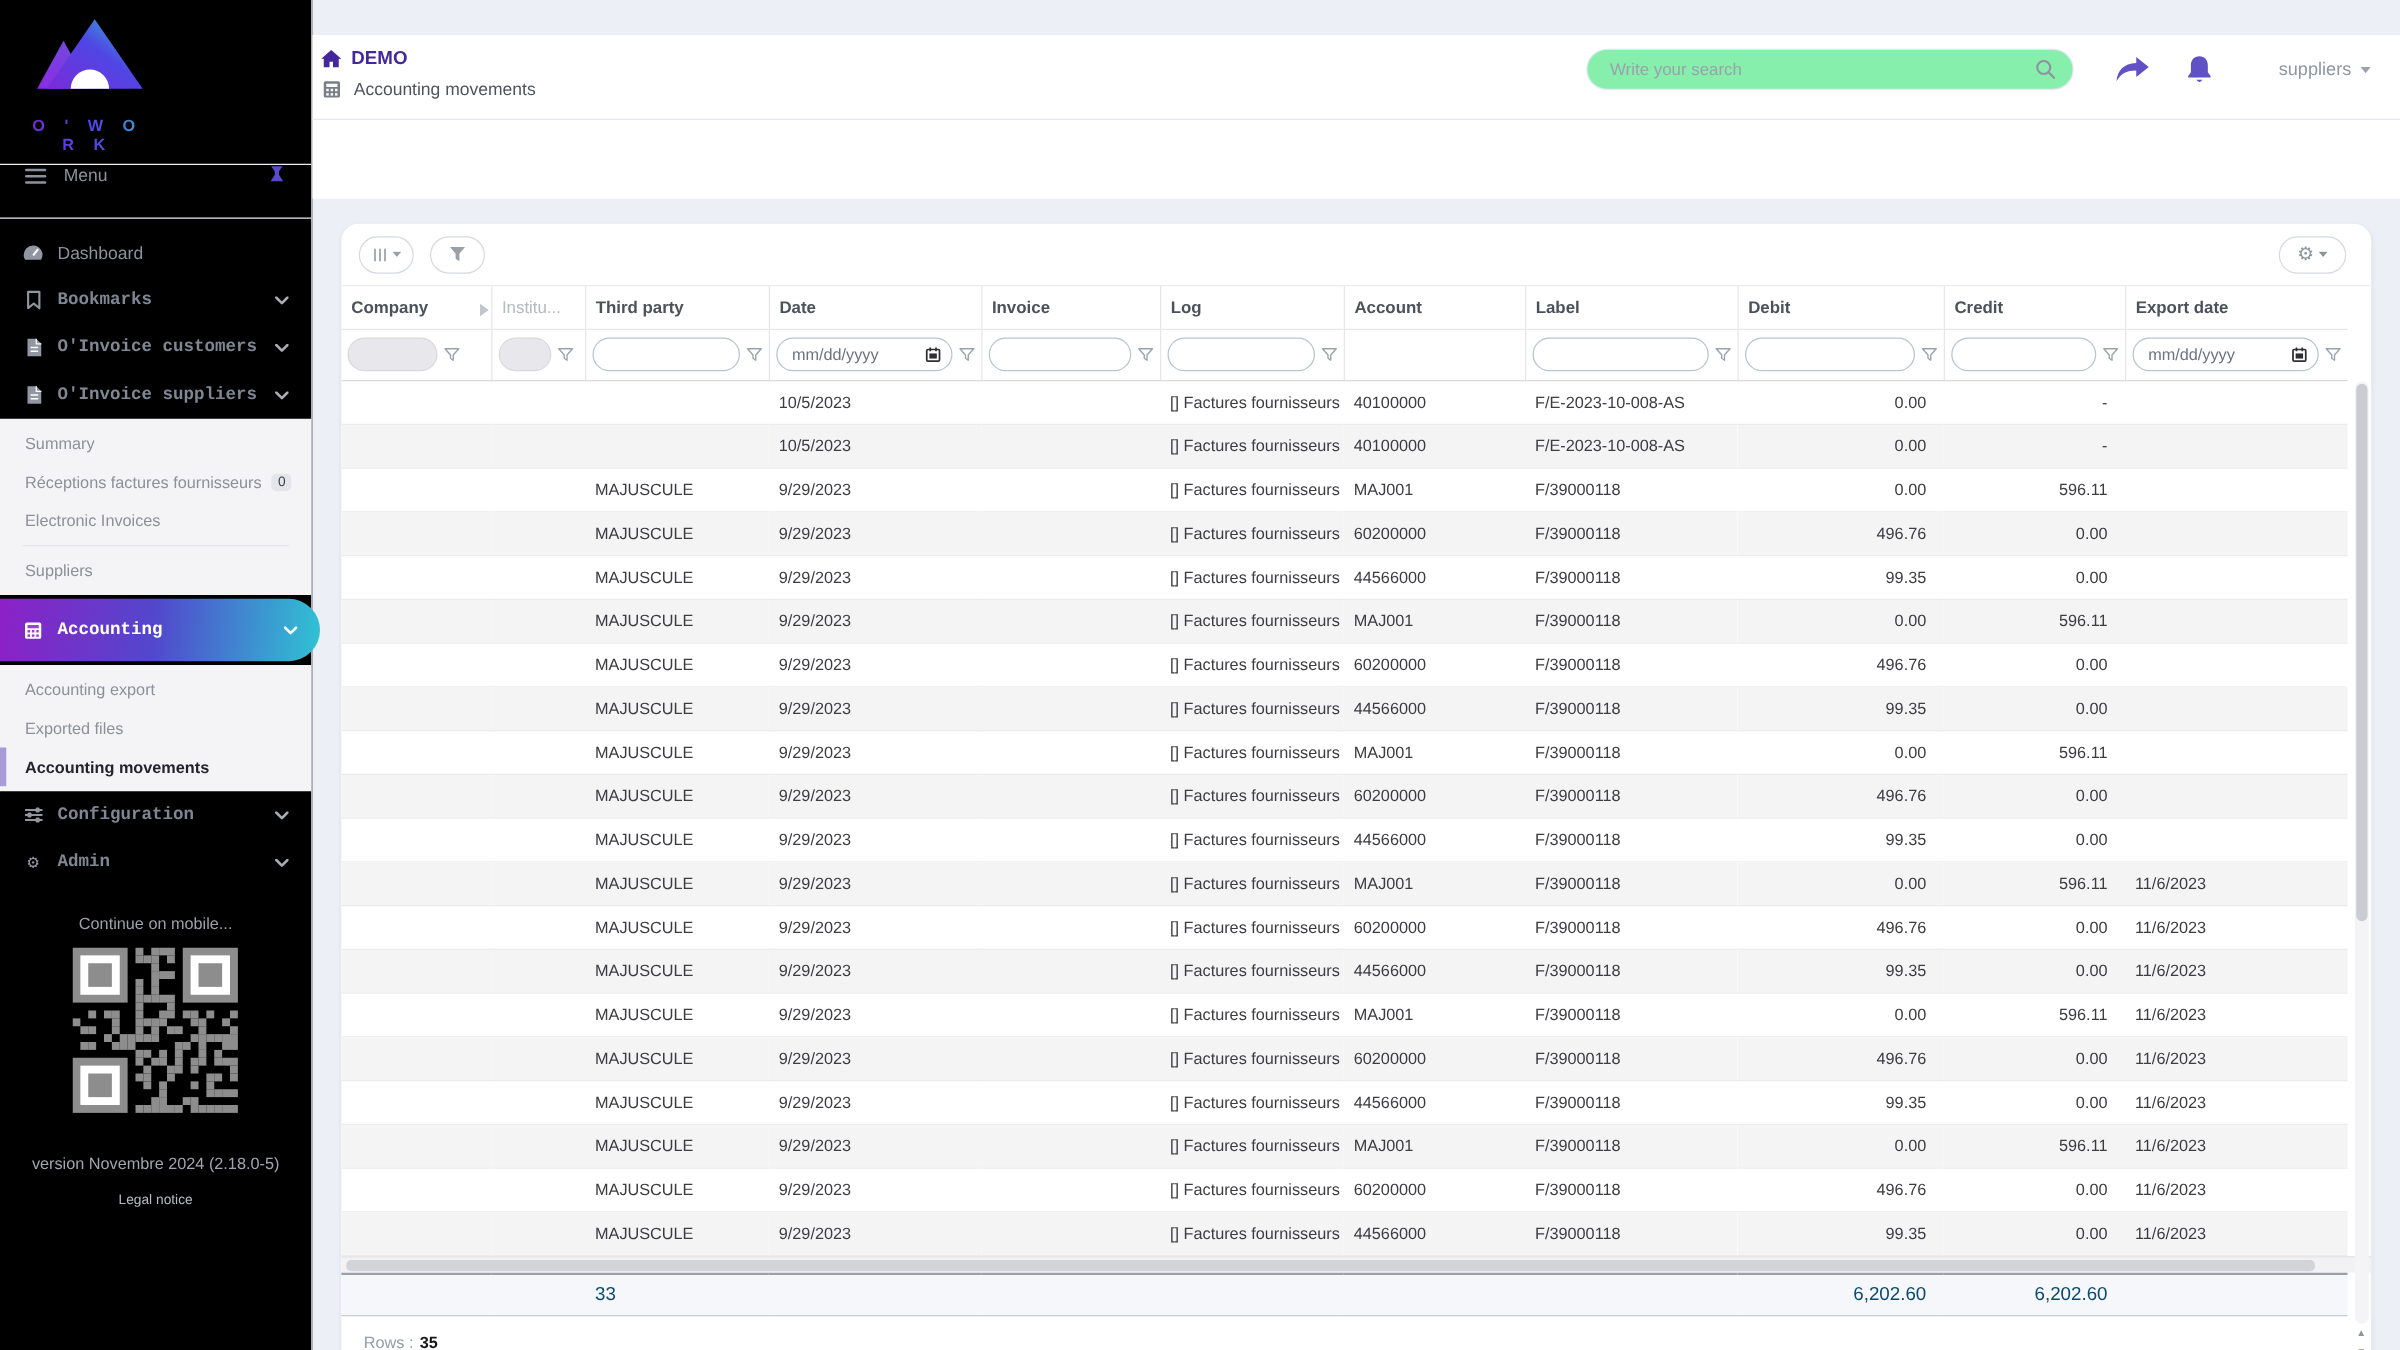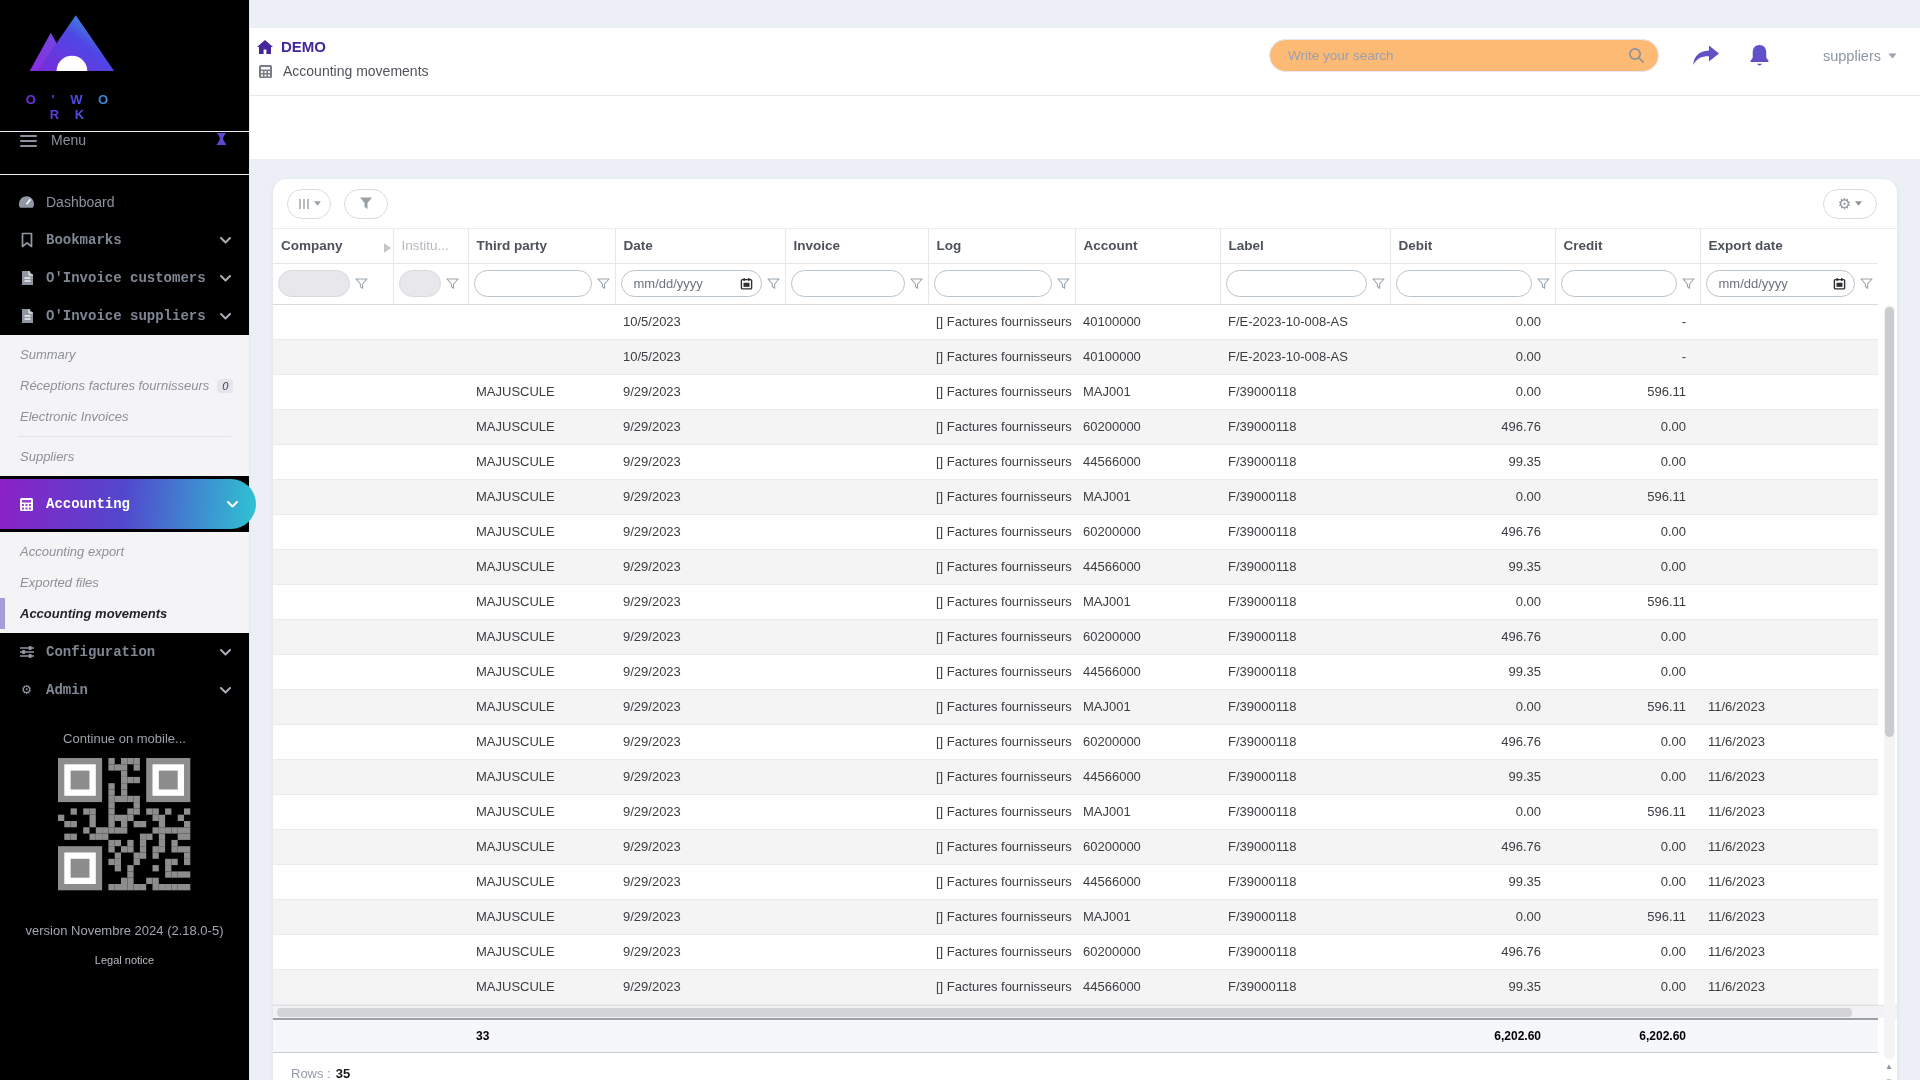--- a/index.html
+++ b/index.html
@@ -17,41 +17,41 @@
   .hamburger i { display:block; height:2px; background:#8b929e; margin:3px 0; border-radius:1px; }
   .pin { margin-left:auto; color:#5b4ad0; display:flex; cursor:pointer; }
   .nav { padding-top:8px; }
   .nav-item { height:38px; display:flex; align-items:center; padding:0 18px; font-size:14px; color:#8b929e; cursor:pointer; white-space:nowrap; }
   .nav-item.bold { font-weight:700; color:#7f8794;font-family:Liberation Mono, monospace; }
   .nav-ico { width:17px; margin-right:11px; display:flex; justify-content:center; color:#9097a2; }
   .chev { margin-left:auto; color:#a8adb6; display:flex; }
   .grad-item { height:50px; margin:3px 0; width:256px; background:linear-gradient(95deg,#8c21c6 0%,#5247cd 48%,#2fc3d3 100%);
                color:#fff !important; font-weight:700; border-radius:0 26px 26px 0; }
   .grad-item .nav-ico, .grad-item .chev { color:#fff; }
-  .sub { background:#f4f4f7; padding:4px 0;font-style:italic; }
+  .sub { background:#f4f4f7; padding:4px 0; }
   .sub-item { height:31px; display:flex; align-items:center; padding:0 20px; font-size:13px; color:#8d8f99; cursor:pointer; position:relative; white-space:nowrap; }
   .sub-item.active { color:#23232b; font-weight:700; }
   .sub-item.active::before { content:''; position:absolute; left:0; top:0; bottom:0; width:5px; background:#a79bd8; }
   .badge { margin-left:8px; background:#e5e5ec; color:#3f3f46; font-size:11px; border-radius:4px; padding:1px 5px; font-weight:400; }
   .sub-divider { border-top:1px solid #e3e3e8; margin:4px 18px; }
   .mobile-hint { text-align:center; color:#9ba0ab; font-size:13px; margin-top:22px; }
   .qr-wrap { display:flex; justify-content:center; margin-top:12px; }
   .version { color:#a2a5b0; font-size:13px; text-align:center; margin-top:32px; }
   .legal { color:#b8bbc5; font-size:11px; text-align:center; margin-top:16px; cursor:pointer; }
 
   
   .main { flex:1; display:flex; flex-direction:column; }
   .topbar { height:131px; background:#fff; position:relative; flex-shrink:0;margin-top:28px; }
   .crumbs { position:absolute; left:7px; top:10px; }
   .crumb-home { display:flex; align-items:center; gap:8px; color:#45279c; font-weight:800; font-size:15px; }
   .crumb-page { display:flex; align-items:center; gap:10px; color:#4f545c; font-size:14px; margin-top:8px; padding-left:1px; }
   .crumb-page .ico { color:#787d86; display:flex; }
   .top-sep { position:absolute; top:67px; left:0; right:0; border-bottom:1px solid #e6e7ef; }
   .top-right { position:absolute; top:11px; right:23px; display:flex; align-items:center; }
-  .search { width:390px; height:33px; background:#fdba74; border:1px solid #e4e7f2; border-radius:17px; display:flex; align-items:center; padding:0 13px 0 18px; }
+  .search { width:390px; height:33px; background:#86efac; border:1px solid #e4e7f2; border-radius:17px; display:flex; align-items:center; padding:0 13px 0 18px; }
   .search input { flex:1; border:none; background:transparent; font-size:13.5px; color:#555; outline:none; font-family:inherit; }
   .search input::placeholder { color:#9aa0ad; }
   .search .mag { color:#8d939e; display:flex; cursor:pointer; }
   .hdr-ico { color:#6151c7; display:flex; cursor:pointer; }
   .share { margin-left:33px; }
   .bell { margin-left:28px; }
   .user { margin-left:52px; color:#8c96a5; font-size:14.5px; display:flex; align-items:center; gap:7px; cursor:pointer; }
   .user .caret { color:#9aa2ae; display:flex; }
 
   
@@ -80,21 +80,21 @@
   .funnel { color:#99a3ab; display:flex; flex-shrink:0; cursor:pointer; }
 
   .grid td.c { height:35px; padding:0 8px; font-size:13px; color:#3c3c41; white-space:nowrap; overflow:hidden; }
   tr.data-row { border-bottom:1px solid #ebebee; cursor:pointer; }
   tr.data-row.even { background:#f4f4f5; }
   .num { text-align:right; padding-right:14px !important; }
 
   .hsb { height:13px; background:#f2f2f4; border-top:1px solid #e2e2e6; position:relative; }
   .hsb-thumb { position:absolute; top:2px; left:4px; height:9px; width:97%; background:#d3d4d8; border-radius:4px; cursor:pointer; }
   table.totals { border-collapse:collapse; table-layout:fixed; width:1605px; background:#f6f7fb; border-top:2px solid #9aa0a8; border-bottom:1px solid #c9ccd2; }
-  .totals td { height:34px; padding:0 8px; font-size:12px; font-weight:700; color:#000000; white-space:nowrap; }
+  .totals td { height:34px; padding:0 8px; font-size:15px; font-weight:400; color:#0c4a6e; white-space:nowrap; }
   .card-footer { padding:13px 18px; font-size:13px; color:#939caa; }
   .card-footer b { color:#17171c; margin-left:5px; }
 
   .vsb { position:absolute; top:126px; right:2px; width:11px; height:754px; background:#f4f4f6; border-radius:6px; }
   .vsb-thumb { position:absolute; top:2px; left:1px; width:9px; height:57%; background:#cbccd1; border-radius:5px; cursor:pointer; }
   .vsb-arrows { position:absolute; right:2px; top:884px; width:12px; display:flex; flex-direction:column; gap:7px; align-items:center; color:#8f949c; font-size:8px; line-height:1; }
   .vsb-arrows span { cursor:pointer; }
 </style>
 </head>
 <body>

